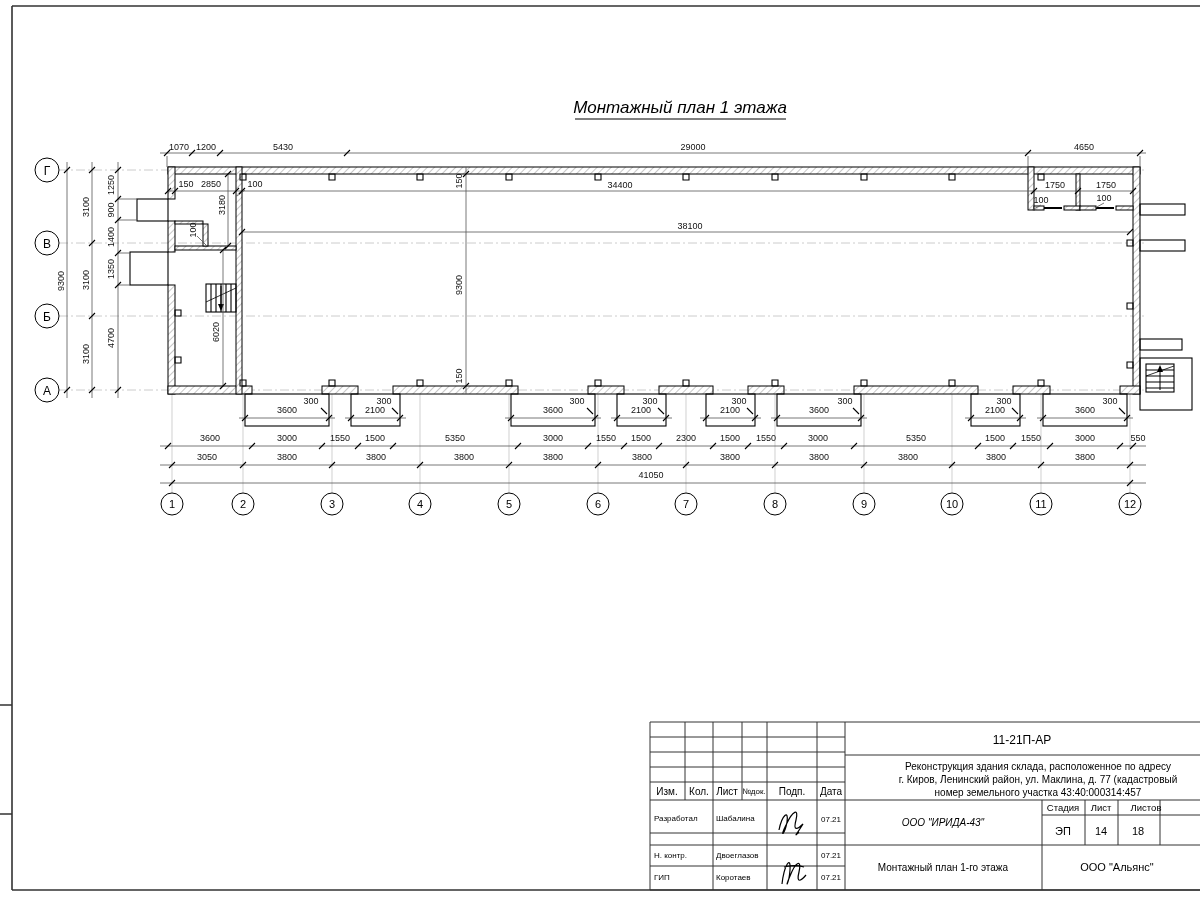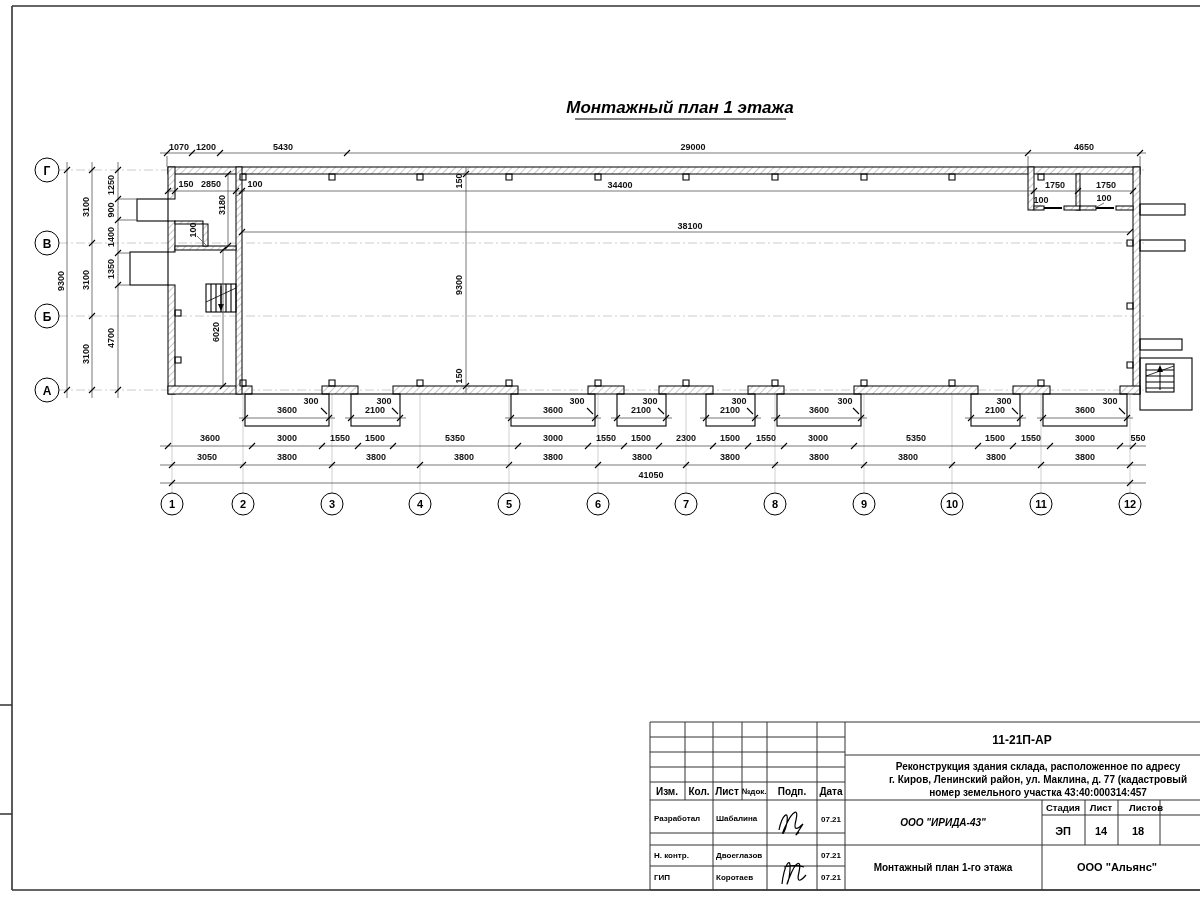--- a/index.html
+++ b/index.html
@@ -1,16 +1,16 @@
 <!DOCTYPE html>
 <html><head>
 <meta charset="utf-8">
 <style>
   html,body{margin:0;padding:0;background:#fff;}
-  .sheet{width:1200px;height:900px;position:relative;font-family:"Liberation Sans",sans-serif;font-weight:bold;}
+  .sheet{width:1200px;height:900px;position:relative;font-family:"Liberation Sans",sans-serif;}
   svg{display:block;}
   .w{fill:url(#hatch);stroke:#000;stroke-width:1;}
   .thin{fill:none;stroke:#000;stroke-width:1.1;}
   .ln{stroke:#555;stroke-width:0.8;fill:none;}
   .tk{stroke:#000;stroke-width:1.1;fill:none;}
   .ax{stroke:#bfbfbf;stroke-width:0.8;fill:none;stroke-dasharray:9 3 2 3;}
   .ext{stroke:#bbb;stroke-width:0.7;fill:none;}
   .frame{stroke:#333;stroke-width:1.6;fill:none;}
   .tb{stroke:#333;stroke-width:1;fill:none;}
   .dim{font-size:9px;fill:#111;}

